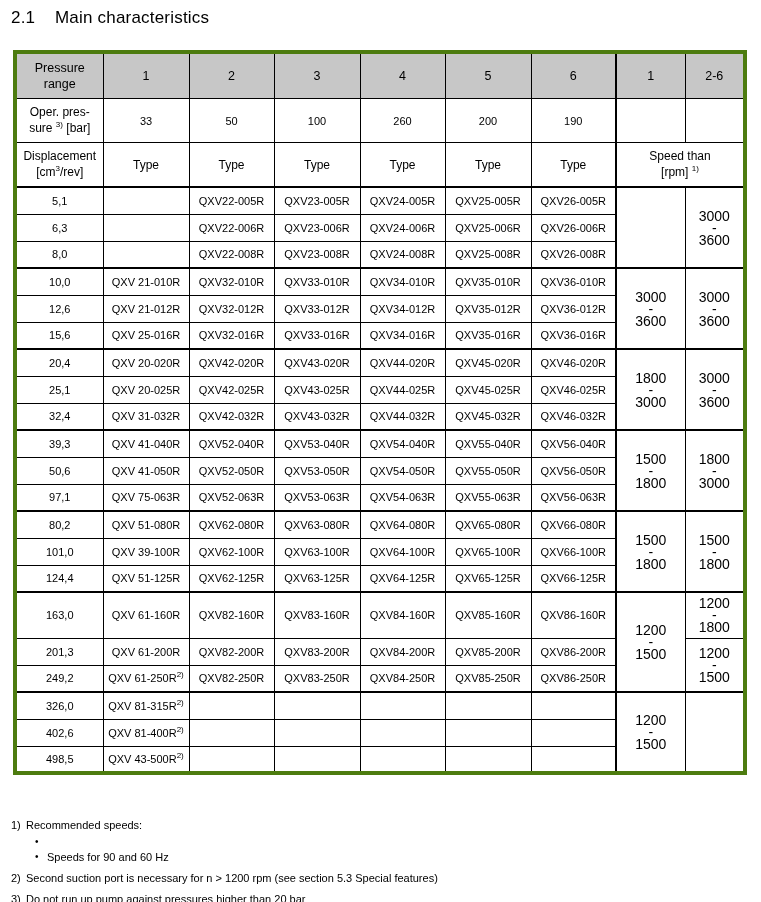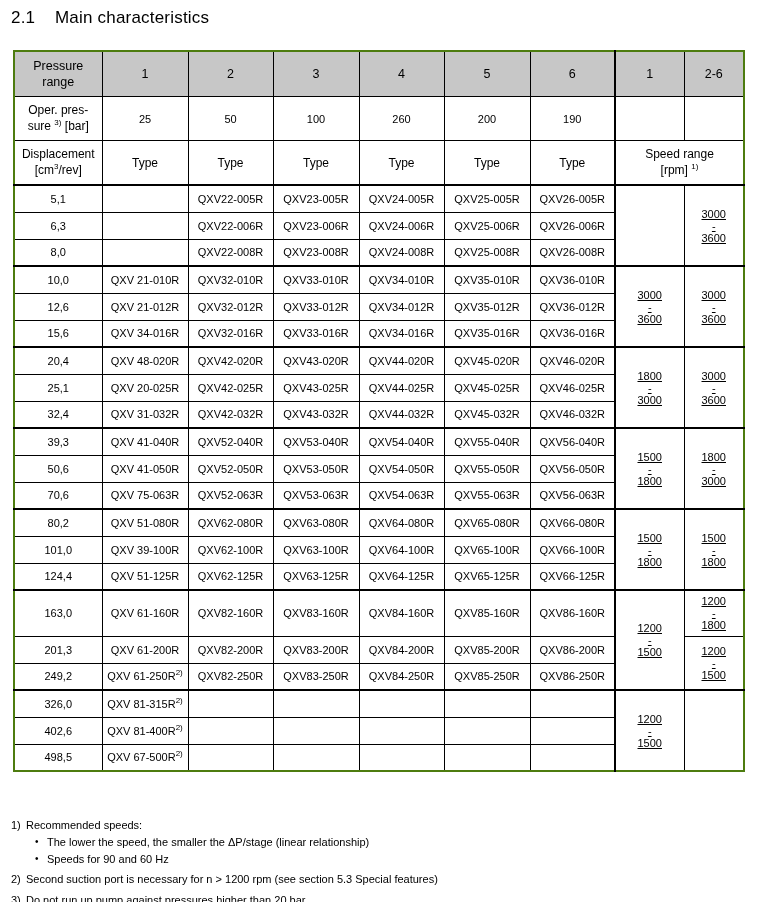--- a/index.html
+++ b/index.html
@@ -5,36 +5,36 @@
   html,body{margin:0;padding:0;background:#fff;}
   body{width:761px;height:902px;font-family:"Liberation Sans",sans-serif;color:#000;}
   .page{position:relative;width:761px;height:902px;background:#fff;overflow:hidden;}
 
   .title{position:absolute;left:11px;top:8px;font-size:17px;letter-spacing:0.2px;}
   .title .tnum{display:inline-block;min-width:44px;}
 
   table.main{
     position:absolute;left:13px;top:50px;width:731px;
     border-collapse:collapse;table-layout:fixed;
-    border:2px solid #4d7c0f;
+    border:4px solid #4d7c0f;
   }
   td{
     border:1px solid #000;
     text-align:center;vertical-align:middle;
     font-size:11px;padding:0 2px;overflow:hidden;
   }
   tr.gray-row td{background:#c7c7c7;height:44px;font-size:12.5px;}
   tr.oper-row td{height:43px;}
   tr.type-row td{height:43px;font-size:12px;border-bottom-width:2px;}
   td.lbl{font-size:12px;line-height:1.3;}
   tr.data{height:27px;}
   tr.tall{height:46px;}
   tr.gs td{border-top-width:2px;}
   td.sp1{border-left-width:2px;}
-  td.speed{line-height:12px;font-size:11px;text-decoration:underline;}
+  td.speed{line-height:12px;font-size:14px;}
   sup{font-size:8px;line-height:0;}
 
   .footnotes{position:absolute;left:11px;top:812px;font-size:11px;line-height:1.25;}
   .fn{margin-top:7px;display:flex;}
   .fn-label{flex:0 0 15px;}
   .fn-bullet{margin-left:24px;margin-top:3px;display:flex;}
   .bullet{flex:0 0 12px;font-size:10px;}
 </style>
 </head>
 <body>
@@ -66,39 +66,39 @@
       <td>3</td>
       <td>4</td>
       <td>5</td>
       <td>6</td>
       <td class="sp1">1</td>
       <td>2-6</td>
     </tr>
 
     <tr class="oper-row">
       <td class="lbl"><span>Oper. pres-</span><br><span>sure </span><sup>3)</sup><span> [bar]</span></td>
-      <td>25</td>
+      <td>33</td>
       <td>50</td>
       <td>100</td>
       <td>260</td>
       <td>200</td>
       <td>190</td>
       <td class="sp1"></td>
       <td></td>
     </tr>
 
     <tr class="type-row">
       <td class="lbl"><span>Displacement</span><br><span>[cm</span><sup>3</sup><span>/rev]</span></td>
       <td>Type</td>
       <td>Type</td>
       <td>Type</td>
       <td>Type</td>
       <td>Type</td>
       <td>Type</td>
-      <td class="sp1 lbl" colspan="2"><span>Speed range</span><br><span>[rpm] </span><sup>1)</sup></td>
+      <td class="sp1 lbl" colspan="2"><span>Speed than</span><br><span>[rpm] </span><sup>1)</sup></td>
     </tr>
 
     <tr class="data gs">
       <td>5,1</td>
       <td></td>
       <td>QXV22-005R</td>
       <td>QXV23-005R</td>
       <td>QXV24-005R</td>
       <td>QXV25-005R</td>
       <td>QXV26-005R</td>
@@ -139,31 +139,31 @@
       <td>12,6</td>
       <td>QXV 21-012R</td>
       <td>QXV32-012R</td>
       <td>QXV33-012R</td>
       <td>QXV34-012R</td>
       <td>QXV35-012R</td>
       <td>QXV36-012R</td>
     </tr>
     <tr class="data">
       <td>15,6</td>
-      <td>QXV 34-016R</td>
+      <td>QXV 25-016R</td>
       <td>QXV32-016R</td>
       <td>QXV33-016R</td>
       <td>QXV34-016R</td>
       <td>QXV35-016R</td>
       <td>QXV36-016R</td>
     </tr>
 
     <tr class="data gs">
       <td>20,4</td>
-      <td>QXV 48-020R</td>
+      <td>QXV 20-020R</td>
       <td>QXV42-020R</td>
       <td>QXV43-020R</td>
       <td>QXV44-020R</td>
       <td>QXV45-020R</td>
       <td>QXV46-020R</td>
       <td class="sp1 speed" rowspan="3"><span>1800</span><br><span>-</span><br><span>3000</span></td>
       <td class="speed" rowspan="3"><span>3000</span><br><span>-</span><br><span>3600</span></td>
     </tr>
     <tr class="data">
       <td>25,1</td>
@@ -198,21 +198,21 @@
     <tr class="data">
       <td>50,6</td>
       <td>QXV 41-050R</td>
       <td>QXV52-050R</td>
       <td>QXV53-050R</td>
       <td>QXV54-050R</td>
       <td>QXV55-050R</td>
       <td>QXV56-050R</td>
     </tr>
     <tr class="data">
-      <td>70,6</td>
+      <td>97,1</td>
       <td>QXV 75-063R</td>
       <td>QXV52-063R</td>
       <td>QXV53-063R</td>
       <td>QXV54-063R</td>
       <td>QXV55-063R</td>
       <td>QXV56-063R</td>
     </tr>
 
     <tr class="data gs">
       <td>80,2</td>
@@ -290,38 +290,37 @@
       <td>402,6</td>
       <td><span>QXV 81-400R</span><sup>2)</sup></td>
       <td></td>
       <td></td>
       <td></td>
       <td></td>
       <td></td>
     </tr>
     <tr class="data">
       <td>498,5</td>
-      <td><span>QXV 67-500R</span><sup>2)</sup></td>
+      <td><span>QXV 43-500R</span><sup>2)</sup></td>
       <td></td>
       <td></td>
       <td></td>
       <td></td>
       <td></td>
     </tr>
   </tbody>
     </table>
 
   <div class="footnotes">
     <div class="fn">
       <span class="fn-label">1)</span>
       <span>Recommended speeds:</span>
     </div>
     <div class="fn-bullet">
       <span class="bullet">•</span>
-      <span>The lower the speed, the smaller the ΔP/stage (linear relationship)</span>
     </div>
     <div class="fn-bullet">
       <span class="bullet">•</span>
       <span>Speeds for 90 and 60 Hz</span>
     </div>
     <div class="fn">
       <span class="fn-label">2)</span>
       <span>Second suction port is necessary for n &gt; 1200 rpm (see section 5.3 Special features)</span>
     </div>
     <div class="fn">

